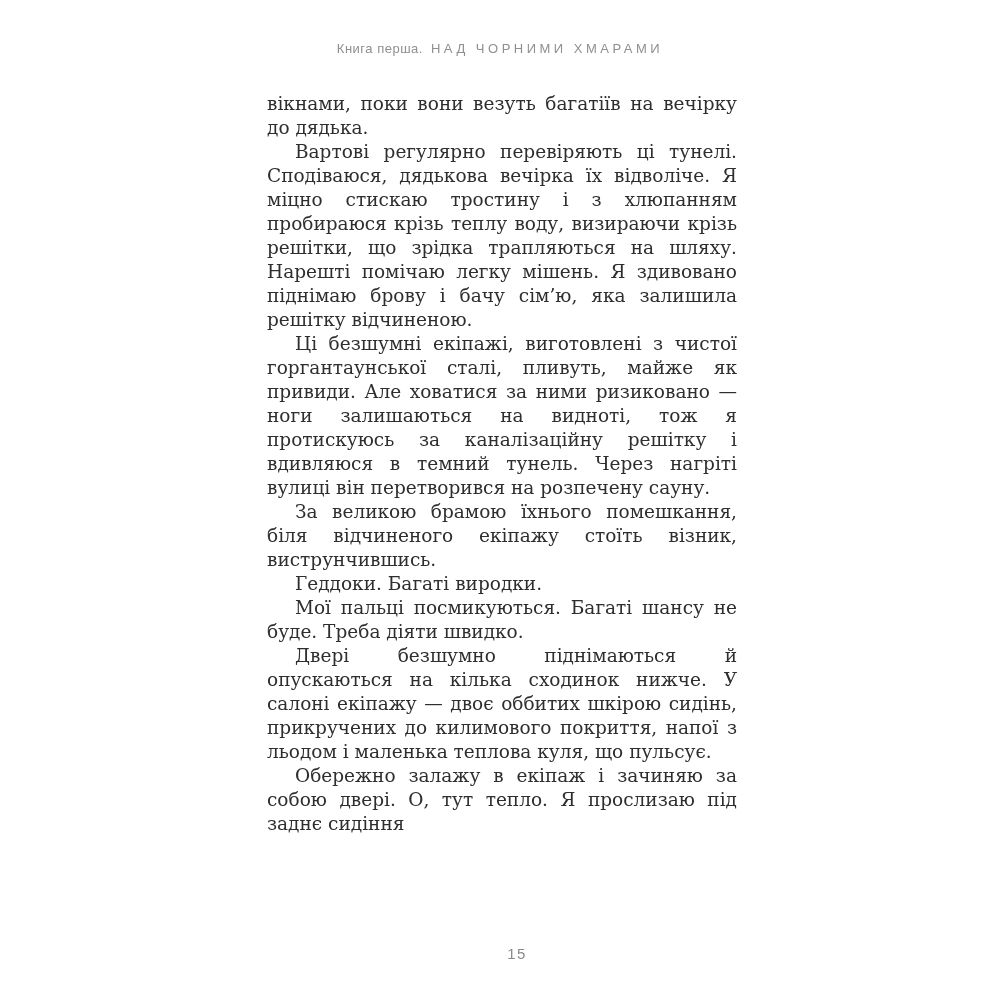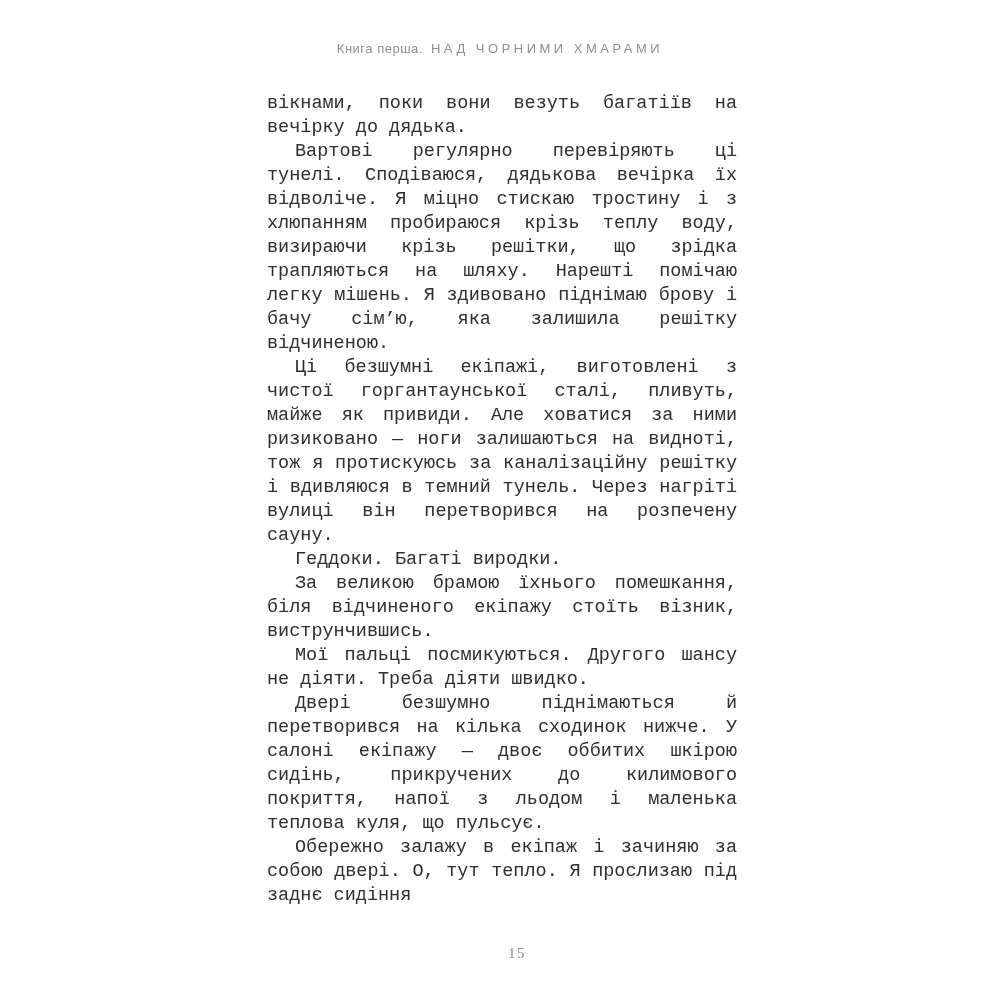--- a/index.html
+++ b/index.html
@@ -40,53 +40,52 @@
     width: 470px;
     font-size: 18.5px;
     line-height: 24px;
     color: #2e2e2e;
     text-align: justify;
   }
   .text-block p {
     margin: 0;
     padding: 0;
     text-indent: 28px;
-    font-family: Liberation Mono, monospace;
   }
   .text-block p.continuation {
     text-indent: 0;
   }
   .page-number {
     position: absolute;
     bottom: 38px;
     left: 0;
     right: 0;
     text-align: center;
-    font-family: Liberation Serif, serif;
+    font-family: Liberation Sans, sans-serif;
     font-size: 15px;
     letter-spacing: 1.5px;
     color: #8a8a8a;
     margin-left: 34px;
   }
 </style>
 </head>
 <body>
 
 <div class="page">
 
   <div class="running-head">
     <span class="book-part-label">Книга перша.</span><span class="chapter-title">НАД ЧОРНИМИ ХМАРАМИ</span>
   </div>
 
   <div class="text-block">
     <p class="continuation">вікнами, поки вони везуть багатіїв на вечірку до дядька.</p>
     <p>Вартові регулярно перевіряють ці тунелі. Сподіваюся, дядькова вечірка їх відволіче. Я міцно стискаю тростину і з хлюпанням пробираюся крізь теплу воду, визираючи крізь решітки, що зрідка трапляються на шляху. Нарешті помічаю легку мішень. Я здивовано піднімаю брову і бачу сім’ю, яка залишила решітку відчиненою.</p>
     <p>Ці безшумні екіпажі, виготовлені з чистої горгантаунської сталі, пливуть, майже як привиди. Але ховатися за ними ризиковано — ноги залишаються на видноті, тож я протискуюсь за каналізаційну решітку і вдивляюся в темний тунель. Через нагріті вулиці він перетворився на розпечену сауну.</p>
+    <p>За великою брамою їхнього помешкання, біля відчиненого екіпажу стоїть візник, виструнчившись.</p>
     <p>Геддоки. Багаті виродки.</p>
-    <p>За великою брамою їхнього помешкання, біля відчиненого екіпажу стоїть візник, виструнчившись.</p>
-    <p>Мої пальці посмикуються. Другого шансу не діяти. Треба діяти швидко.</p>
-    <p>Двері безшумно піднімаються й перетворився на кілька сходинок нижче. У салоні екіпажу — двоє оббитих шкірою сидінь, прикручених до килимового покриття, напої з льодом і маленька теплова куля, що пульсує.</p>
+    <p>Мої пальці посмикуються. Багаті шансу не буде. Треба діяти швидко.</p>
+    <p>Двері безшумно піднімаються й опускаються на кілька сходинок нижче. У салоні екіпажу — двоє оббитих шкірою сидінь, прикручених до килимового покриття, напої з льодом і маленька теплова куля, що пульсує.</p>
     <p>Обережно залажу в екіпаж і зачиняю за собою двері. О, тут тепло. Я прослизаю під заднє сидіння</p>
   </div>
 
   <div class="page-number">15</div>
 
 </div>
 
 </body></html>

